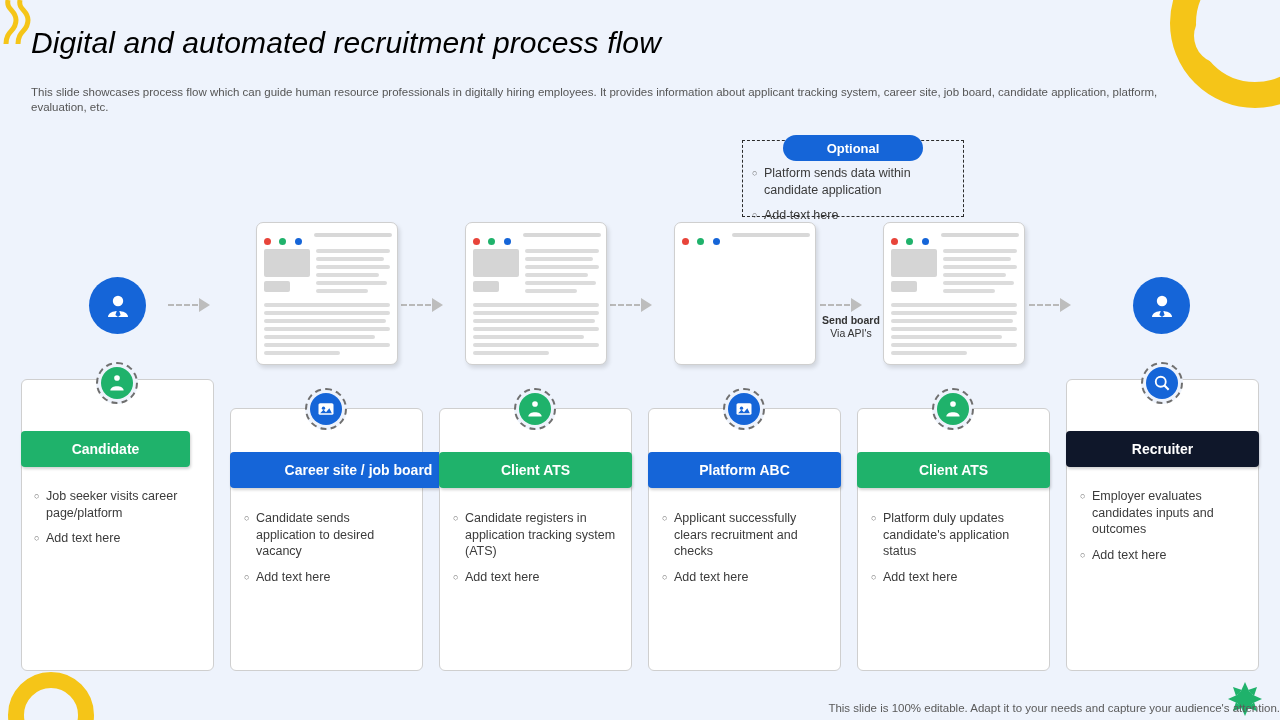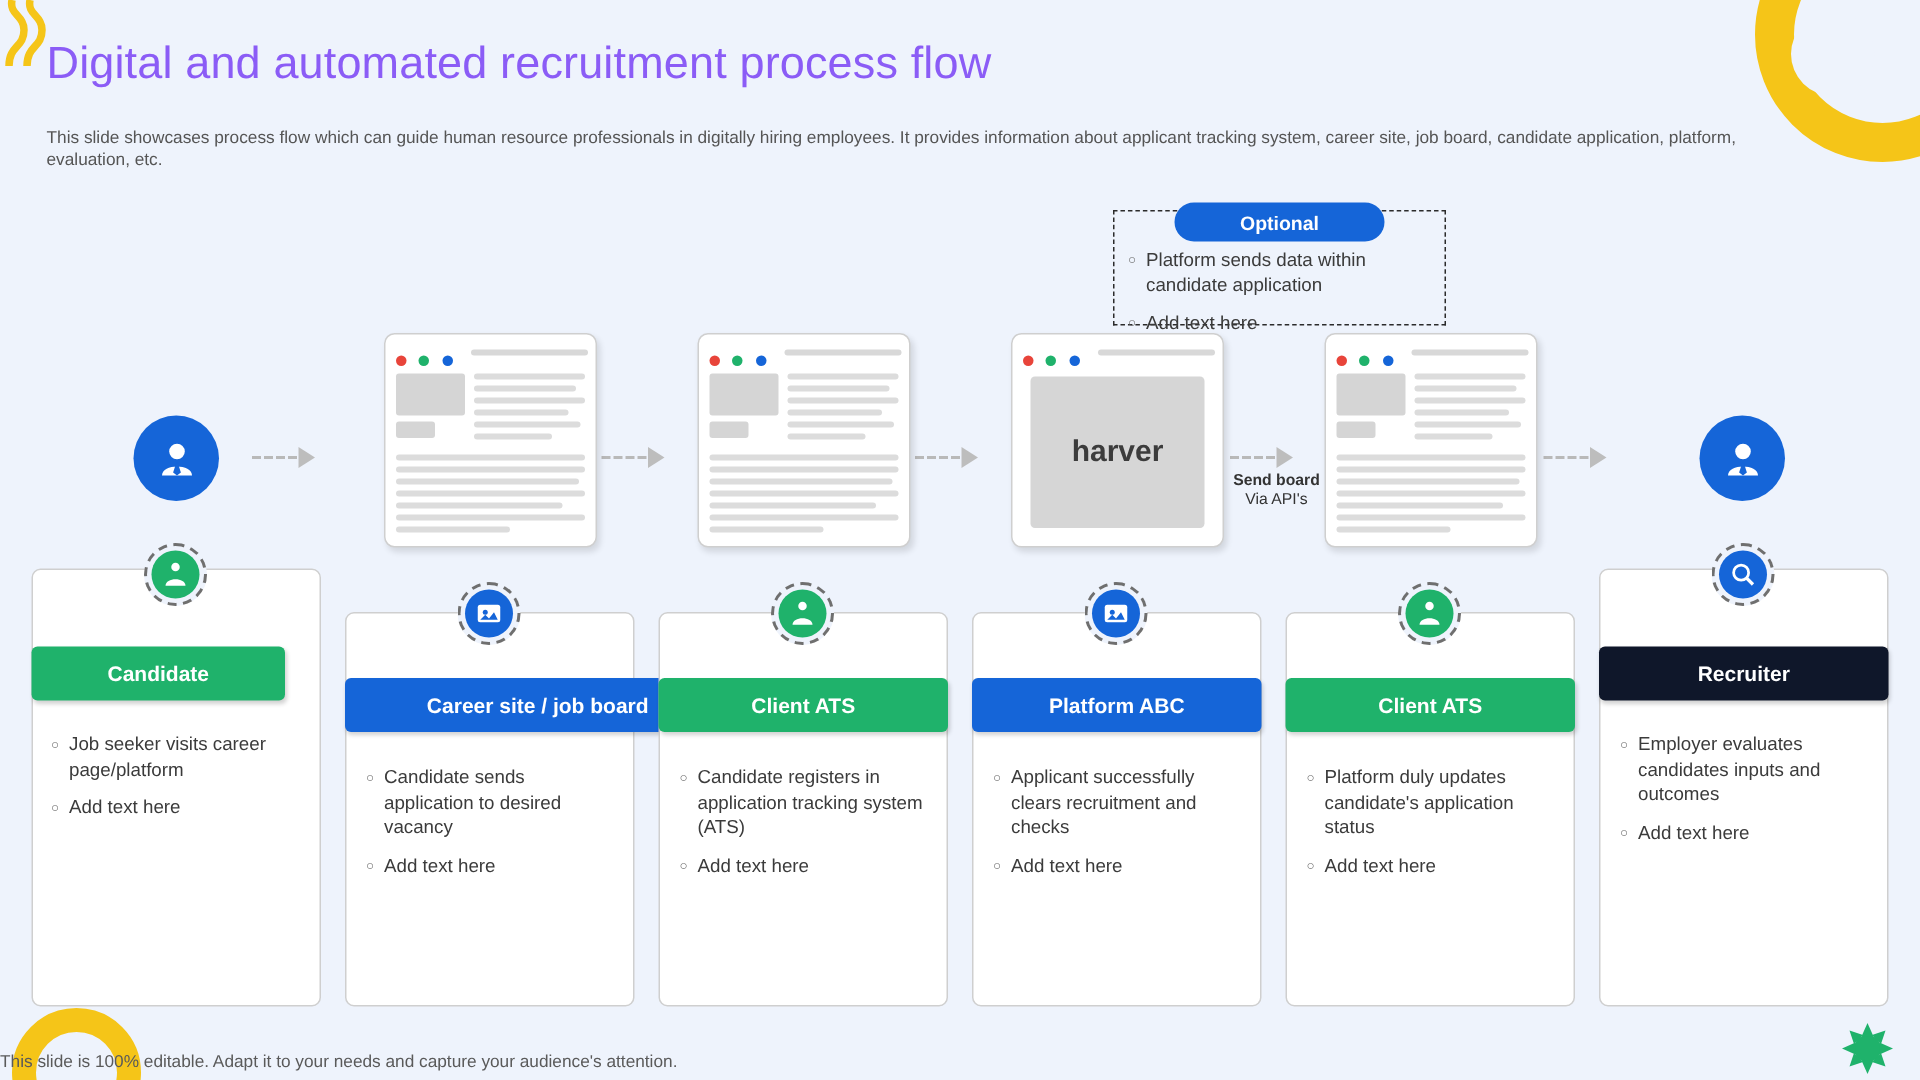--- a/index.html
+++ b/index.html
@@ -19,29 +19,29 @@
     background:#eef3fc;
   }
   .squiggle{position:absolute;left:2px;top:-4px;}
   .bl-circle{
     position:absolute;left:8px;bottom:-38px;width:86px;height:86px;border-radius:50%;
     border:16px solid #f5c518;box-sizing:border-box;
   }
   .leaf{position:absolute;right:18px;bottom:4px;}
   
   .title{
-    position:absolute;left:31px;top:26px;font-size:30px;color:#8b5cf6;
-    font-weight:400;letter-spacing:0.1px;
+    position:absolute;left:31px;top:26px;font-size:30px;color:#000000;
+    font-weight:400;letter-spacing:0.1px;font-style:italic;
   }
   .subtitle{
     position:absolute;left:31px;top:85px;width:1180px;font-size:11.5px;color:#555;
     line-height:15px;
   }
   .footer{
-    position:absolute;left:0;bottom:6px;width:100%;text-align:left;
+    position:absolute;left:0;bottom:6px;width:100%;text-align:right;
     font-size:11.5px;color:#5a5a5a;
   }
   
   .browser{
     position:absolute;top:222px;width:142px;height:143px;background:#fff;
     border:1px solid #cfcfcf;border-radius:7px;box-shadow:2px 3px 4px rgba(0,0,0,.12);
     box-sizing:border-box;
   }
   .bar{position:absolute;left:7px;top:8px;width:128px;height:12px;}
   .dot{width:7px;height:7px;border-radius:50%;display:inline-block;margin-right:4px;}
@@ -254,21 +254,20 @@
   </div>
 </div>
 
 <div class="browser" style="left:674px;background:#fff;">
   <div class="bar">
     <span class="dot" style="background:#e8443a"></span>
     <span class="dot" style="background:#1fb26b"></span>
     <span class="dot" style="background:#1565d8"></span>
     <span class="barline"></span>
   </div>
-  <div class="harver-box">harver</div>
 </div>
 
 <div class="browser" style="left:883px;">
   <div class="bar">
     <span class="dot" style="background:#e8443a"></span>
     <span class="dot" style="background:#1fb26b"></span>
     <span class="dot" style="background:#1565d8"></span>
     <span class="barline"></span>
   </div>
   <div class="win-body">

